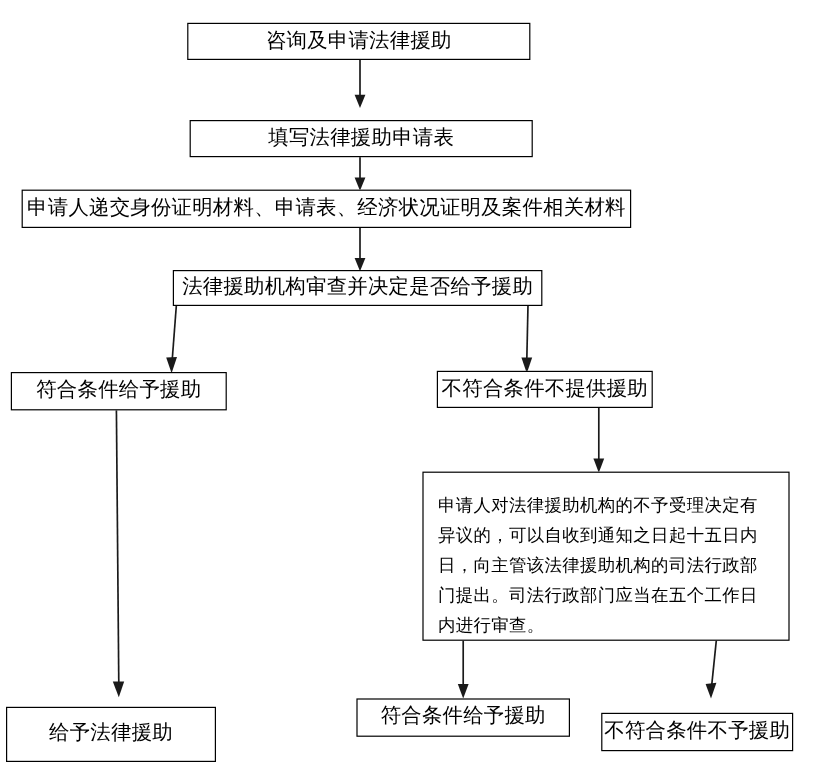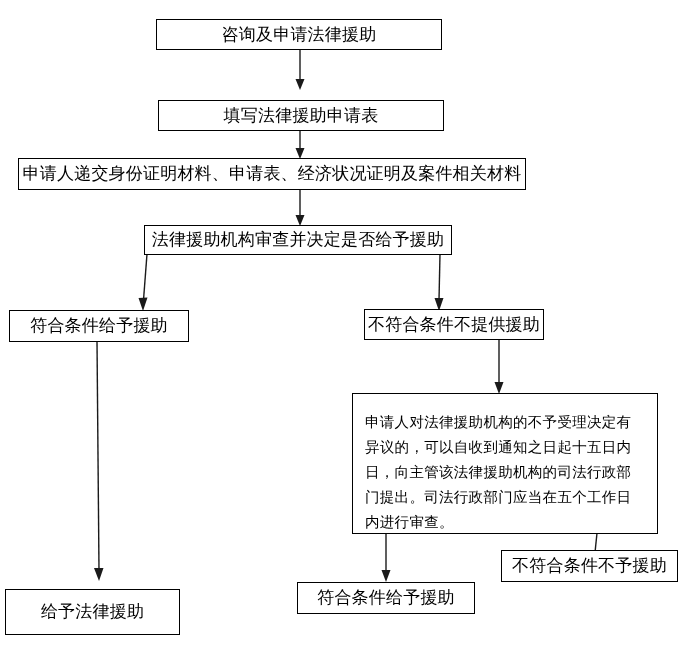--- a/index.html
+++ b/index.html
@@ -124,15 +124,15 @@
   <div class="node" style="left:9px; top:310px; width:180px; height:32px;">符合条件给予援助</div>
 
   <div class="node" style="left:364px; top:309px; width:180px; height:31px;">不符合条件不提供援助</div>
 
   <div class="node para" style="left:352px; top:393px; width:306px; height:141px;">申请人对法律援助机构的不予受理决定有异议的，可以自收到通知之日起十五日内日，向主管该法律援助机构的司法行政部门提出。司法行政部门应当在五个工作日内进行审查。</div>
 
   <div class="node" style="left:5px; top:589px; width:175px; height:46px;text-align:center;">给予法律援助</div>
 
   <div class="node" style="left:297px; top:582px; width:178px; height:32px;">符合条件给予援助</div>
 
-  <div class="node" style="left:501px; top:550px; width:177px; height:32px;">不符合条件不予援助</div>
+  <div class="node" style="left:501px; top:594px; width:160px; height:32px;">不符合条件不予援助</div>
 
 </div>
 
 </body></html>

